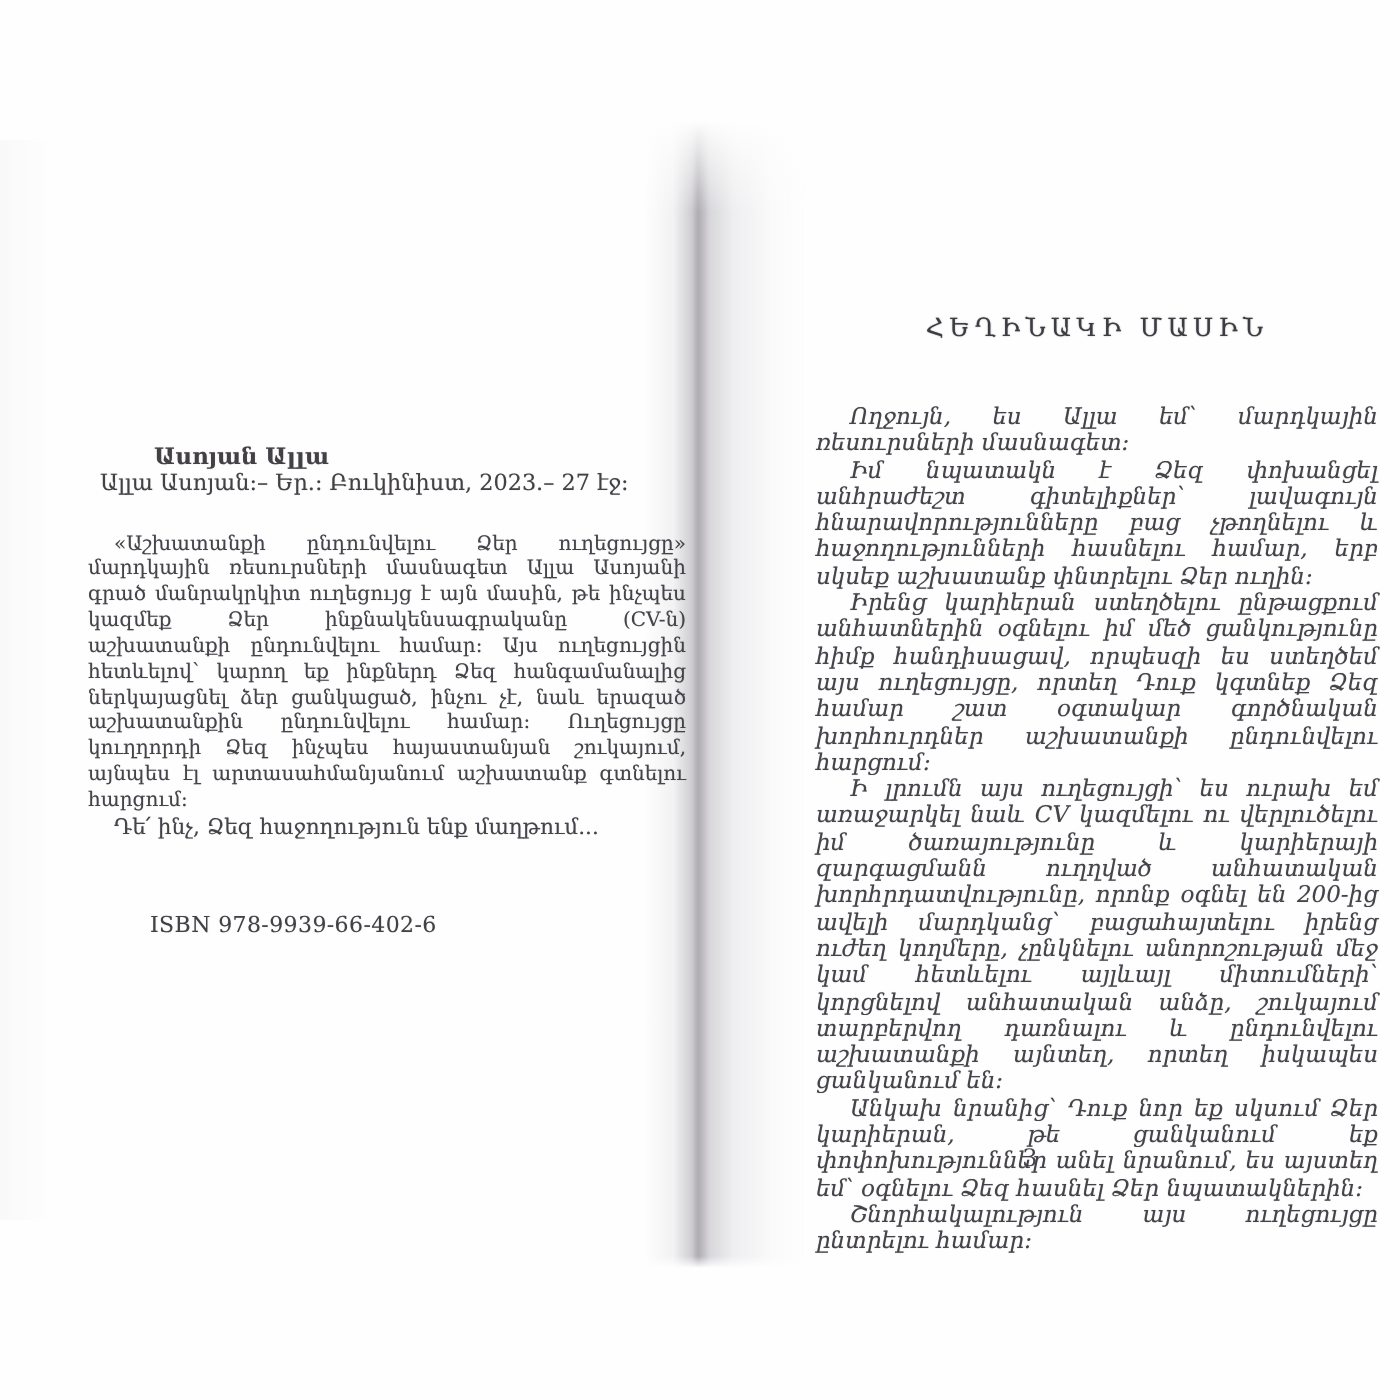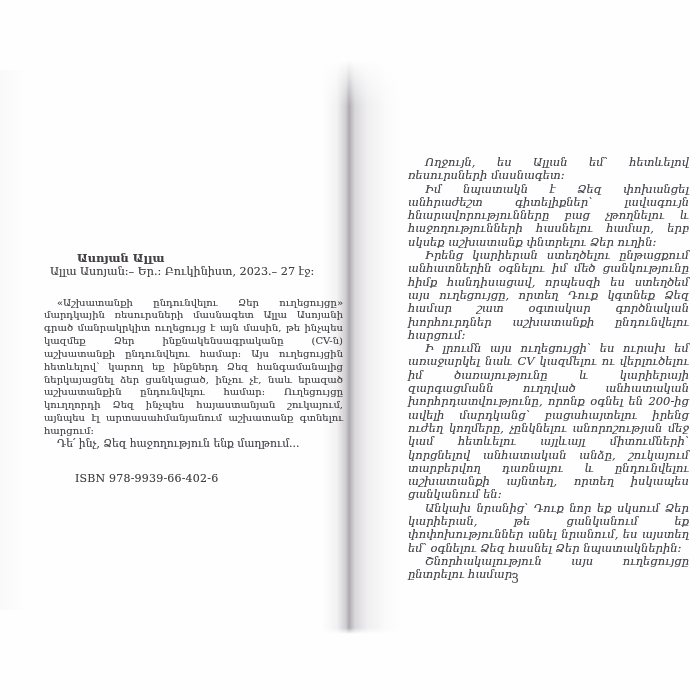--- a/index.html
+++ b/index.html
@@ -46,21 +46,21 @@
     height: 540px;
     background: linear-gradient(to right, rgba(210,206,212,0.10), rgba(255,255,255,0));
   }
   .page {
     position: absolute;
     color: #434046;
     text-shadow: 0 0 0.5px rgba(60,57,64,0.35);
   }
   
   .left-page { left: 0; top: 0; width: 352px; height: 700px; }
-  .imprint-block { position: absolute; left: 44px; top: 221px; width: 299px; margin-top: 30px; }
+  .imprint-block { position: absolute; left: 44px; top: 221px; width: 299px; }
   .author-name {
     margin-left: 33px;
     font-weight: bold;
     font-size: 11.4px;
     line-height: 14px;
   }
   .title-line {
     margin-left: 6px;
     font-size: 11.2px;
     line-height: 14.5px;
@@ -77,21 +77,21 @@
   .annotation-closing {
     margin: 0;
     font-size: 10.8px;
     line-height: 12.85px;
     text-indent: 13px;
     color: #454249;
   }
   .isbn-line {
     position: absolute;
     left: 75px;
-    top: 472px;
+    top: 456px;
     font-size: 11px;
     letter-spacing: 0.2px;
   }
   .copyright-block {
     position: absolute;
     left: 75px;
     top: 498px;
     font-size: 11px;
     line-height: 12.6px;
   }
@@ -141,21 +141,22 @@
       <p class="annotation">«Աշխատանքի ընդունվելու Ձեր ուղեցույցը» մարդկային ռեսուրսների մասնագետ Ալլա Ասոյանի գրած մանրակրկիտ ուղեցույց է այն մասին, թե ինչպես կազմեք Ձեր ինքնակենսագրականը (CV-ն) աշխատանքի ընդունվելու համար: Այս ուղեցույցին հետևելով՝ կարող եք ինքներդ Ձեզ հանգամանալից ներկայացնել ձեր ցանկացած, ինչու չէ, նաև երազած աշխատանքին ընդունվելու համար: Ուղեցույցը կուղղորդի Ձեզ ինչպես հայաստանյան շուկայում, այնպես էլ արտասահմանյանում աշխատանք գտնելու հարցում:</p>
       <p class="annotation-closing">Դե՛ ինչ, Ձեզ հաջողություն ենք մաղթում...</p>
     </div>
 
     <div class="isbn-line">ISBN 978-9939-66-402-6</div>
 
   </div>
 
   <div class="page right-page">
     <div class="about-column">
-      <p class="about-paragraph">Ողջույն, ես Ալլան եմ՝ հետևելով ռեսուրսների մասնագետ:</p>
+      <h1 class="about-heading">ՀԵՂԻՆԱԿԻ ՄԱՍԻՆ</h1>
+      <p class="about-paragraph">Ողջույն, ես Ալլա եմ՝ մարդկային ռեսուրսների մասնագետ:</p>
       <p class="about-paragraph">Իմ նպատակն է Ձեզ փոխանցել անհրաժեշտ գիտելիքներ՝ լավագույն հնարավորությունները բաց չթողնելու և հաջողությունների հասնելու համար, երբ սկսեք աշխատանք փնտրելու Ձեր ուղին:</p>
       <p class="about-paragraph">Իրենց կարիերան ստեղծելու ընթացքում անհատներին օգնելու իմ մեծ ցանկությունը հիմք հանդիսացավ, որպեսզի ես ստեղծեմ այս ուղեցույցը, որտեղ Դուք կգտնեք Ձեզ համար շատ օգտակար գործնական խորհուրդներ աշխատանքի ընդունվելու հարցում:</p>
       <p class="about-paragraph">Ի լրումն այս ուղեցույցի՝ ես ուրախ եմ առաջարկել նաև CV կազմելու ու վերլուծելու իմ ծառայությունը և կարիերայի զարգացմանն ուղղված անհատական խորհրդատվությունը, որոնք օգնել են 200-ից ավելի մարդկանց՝ բացահայտելու իրենց ուժեղ կողմերը, չընկնելու անորոշության մեջ կամ հետևելու այլևայլ միտումների՝ կորցնելով անհատական անձը, շուկայում տարբերվող դառնալու և ընդունվելու աշխատանքի այնտեղ, որտեղ իսկապես ցանկանում են:</p>
       <p class="about-paragraph">Անկախ նրանից՝ Դուք նոր եք սկսում Ձեր կարիերան, թե ցանկանում եք փոփոխություններ անել նրանում, ես այստեղ եմ՝ օգնելու Ձեզ հասնել Ձեր նպատակներին:</p>
       <p class="about-paragraph">Շնորհակալություն այս ուղեցույցը ընտրելու համար:</p>
     </div>
   </div>
 
   <div class="page-number">3</div>
 

